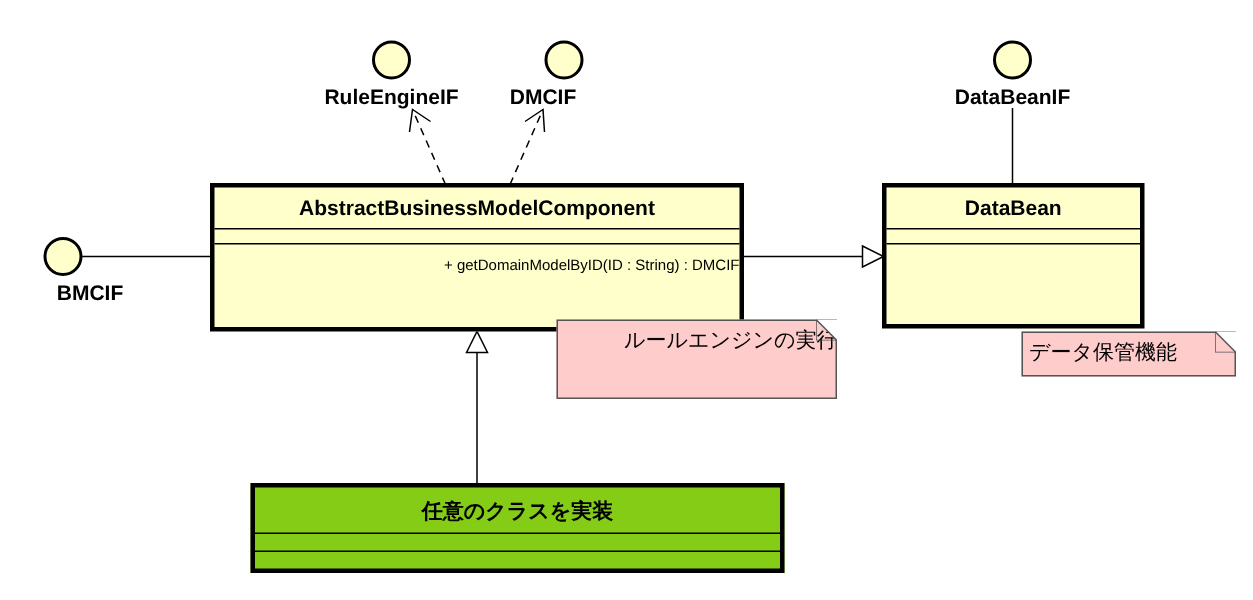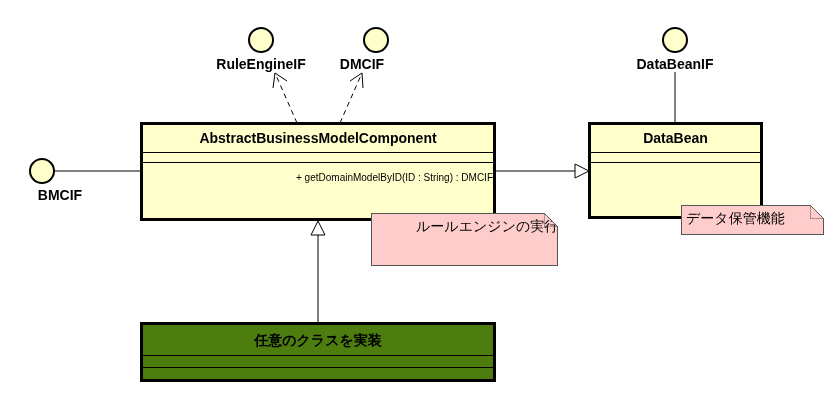--- a/index.html
+++ b/index.html
@@ -3,21 +3,21 @@
   <meta charset="utf-8">
   <style>
     html, body { margin: 0; padding: 0; background: #ffffff; }
     body { width: 835px; height: 400px; position: relative; overflow: hidden;
            font-family: "Liberation Sans", "DejaVu Sans", sans-serif; color: #000; }
     svg.links { position: absolute; left: 0; top: 0; width: 835px; height: 400px; }
     .iface-label { position: absolute; font-size: 14px; font-weight: bold; white-space: nowrap;
                    transform: translateX(-50%); }
     .cls { position: absolute; box-sizing: border-box; border: 3px solid #000; }
     .cls.yellow { background: #ffffcc; }
-    .cls.gray { background: #4d7c0f; }
+    .cls.gray { background: #84cc16; margin-left: 27px; }
     .cls .name { font-weight: bold; font-size: 14px; text-align: center; height: 27px; line-height: 27px;
                  border-bottom: 1px solid #000; }
     .cls .attrs { height: 9px; border-bottom: 1px solid #000; }
     .cls .ops { padding: 6px 0 0 2px; font-size: 10px; line-height: 17px; text-align: right; }
     .cls .ops div { white-space: nowrap; }
     .note { position: absolute; background: #ffcccc; box-sizing: border-box; font-size: 14px;
             line-height: 20px; padding: 2px 4px; white-space: nowrap;
             border: 1px solid #555; }
     .note .fold { position: absolute; right: -1px; top: -1px; width: 14px; height: 14px; }
   </style>
@@ -75,20 +75,20 @@
 
 <div class="note" style="left:371px; top:213px; width:187px; height:53px;padding-left:44px;">
   <svg class="fold" viewBox="0 0 14 14">
     <polygon points="0,0 14,14 14,0" fill="#fff"></polygon>
     <polyline points="0,0 0,14 14,14" fill="none" stroke="#555" stroke-width="1"></polyline>
     <line x1="0" y1="0" x2="14" y2="14" stroke="#555" stroke-width="1"></line>
   </svg>
   <div>ルールエンジンの実行</div>
 </div>
 
-<div class="note" style="left:681px; top:205px; width:143px; height:30px;">
+<div class="note" style="left:681px; top:221px; width:143px; height:30px;">
   <svg class="fold" viewBox="0 0 14 14">
     <polygon points="0,0 14,14 14,0" fill="#fff"></polygon>
     <polyline points="0,0 0,14 14,14" fill="none" stroke="#555" stroke-width="1"></polyline>
     <line x1="0" y1="0" x2="14" y2="14" stroke="#555" stroke-width="1"></line>
   </svg>
   <div>データ保管機能</div>
 </div>
 
 </body></html>

